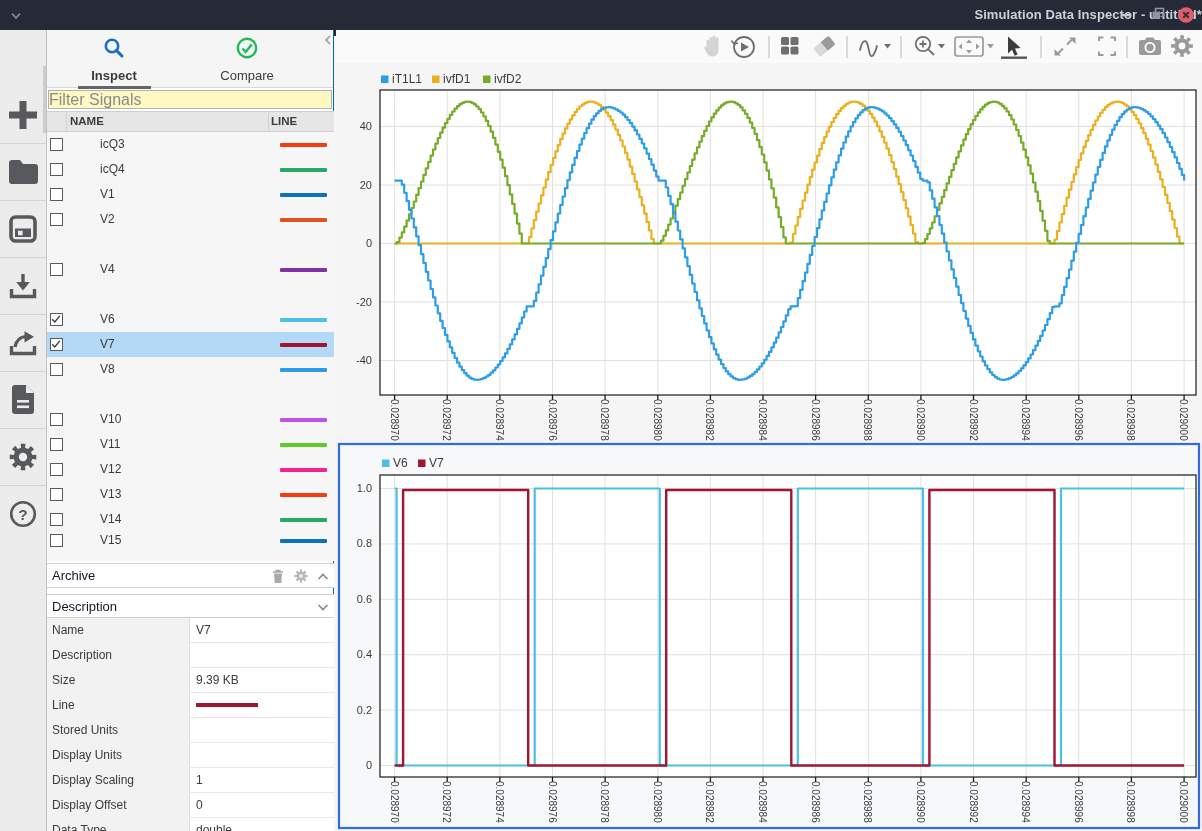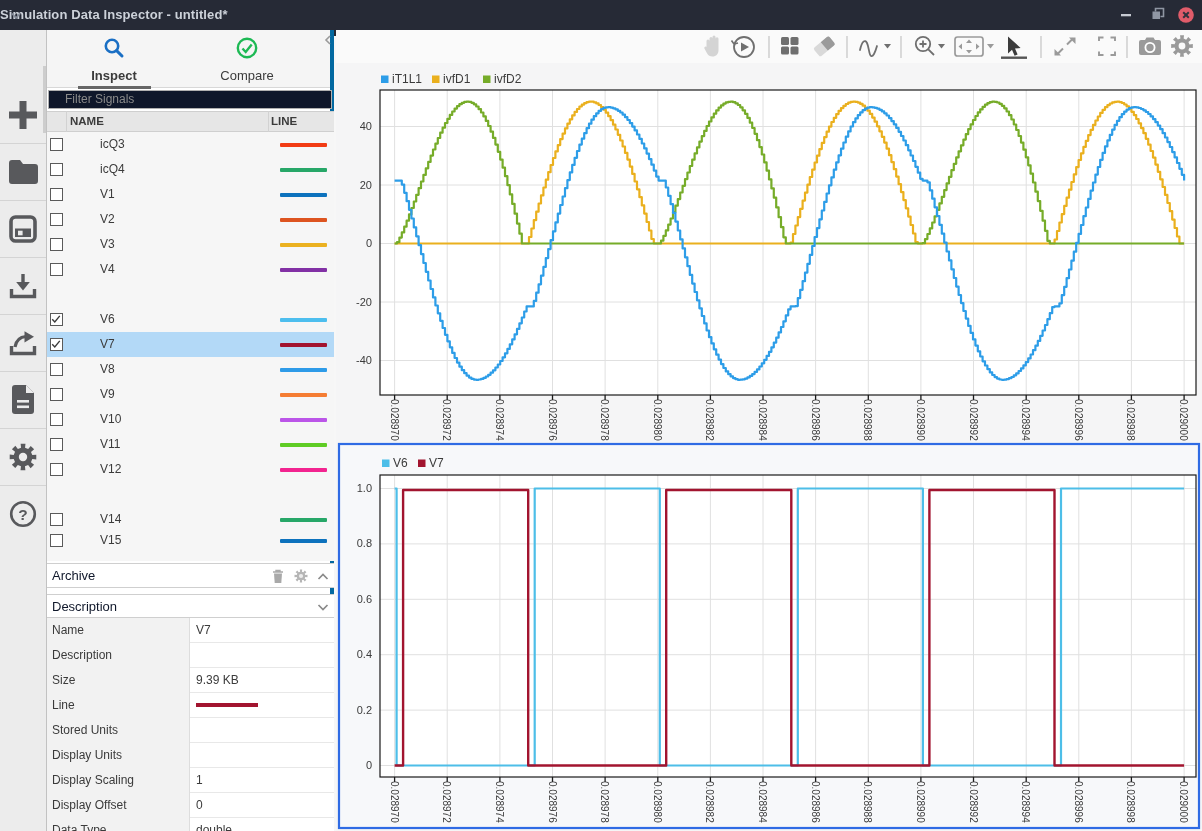--- a/index.html
+++ b/index.html
@@ -1,28 +1,28 @@
 <!DOCTYPE html>
 <html><head><meta charset="utf-8"><style>
 *{margin:0;padding:0;box-sizing:border-box}
 html,body{width:1202px;height:831px;overflow:hidden;font-family:"Liberation Sans",sans-serif}
 #win{position:relative;width:1202px;height:831px;background:#f7f7f7}
 #title{position:absolute;left:0;top:0;width:100%;height:36px;background:#262a36;
- font-size:13px;font-weight:bold;text-align:left;line-height:30px;letter-spacing:0.1px;color:#ccd1d9}
+ font-size:13px;font-weight:bold;text-align:right;line-height:30px;letter-spacing:0.1px;color:#ccd1d9}
 #tchev{position:absolute;left:10px;top:11px;width:12px;height:10px}
 .wbtn{position:absolute;top:0;height:30px}
 #sidebar{position:absolute;left:0;top:30px;width:47px;height:801px;background:#ececec;border-right:1px solid #c2c2c2}
 .ssep{position:absolute;left:0;width:46px;height:1px;background:#d4d4d4}
 #sthumb{position:absolute;left:43px;top:36px;width:3px;height:67px;background:#cdcdcd}
-#panel{position:absolute;left:47px;top:30px;width:287px;height:801px;background:#fff;border-right:4px solid #0369a1}
+#panel{position:absolute;left:47px;top:30px;width:287px;height:801px;background:#fff;border-right:1px solid #0369a1}
 #tabs{position:absolute;left:0;top:0;width:100%;height:58px;background:#f5f5f5;border-bottom:1px solid #d8d8d8}
 .tab{position:absolute;top:0;width:120px;text-align:center}
 .tablbl{position:absolute;top:38px;width:100%;font-size:13px;color:#3b3b3b}
 #filter{position:absolute;left:1px;top:60px;width:284px;height:19px;border:1px solid #b0b0b0;
- font-size:12px;color:#8a8a8a;padding-left:16px;line-height:17px;background:#0f172a}
+ font-size:16px;color:#8a8a8a;padding-left:0;line-height:17px;background:#fef9c3}
 #thead{position:absolute;left:0;top:81px;width:287px;height:21px;background:#e6e6e6;border-top:1px solid #cfcfcf;border-bottom:1px solid #cfcfcf;
  font-size:11.5px;font-weight:bold;color:#3b3b3b}
 #tbody{position:absolute;left:0;top:102px;width:287px;height:429px;background:#f6f6f6}
 .row{position:absolute;left:0;width:287px;height:25px}
 .row.sel{background:#b3d9f7}
 .cb{position:absolute;left:3px;top:5.5px;width:13px;height:13px;background:#fff;border:1.5px solid #5a5a5a}
 .ck{position:absolute;left:-1px;top:-1px;width:12px;height:12px}
 .nm{position:absolute;left:53px;top:5px;font-size:12px;color:#3b3b3b}
 .sw{position:absolute;left:233px;top:10.5px;width:47px;height:4px;border-radius:1px}
 .cdiv{position:absolute;top:81px;width:1px;background:#d2d2d2}
@@ -146,25 +146,20 @@
         <div class="row" style="top:50px">
           <span class="cb"></span>
           <span class="nm">V1</span>
           <span class="sw" style="background:#0d72bd"></span>
         </div>
         <div class="row" style="top:75px">
           <span class="cb"></span>
           <span class="nm">V2</span>
           <span class="sw" style="background:#dd5420"></span>
         </div>
-        <div class="row" style="top:100px">
-          <span class="cb"></span>
-          <span class="nm">V3</span>
-          <span class="sw" style="background:#ebb120"></span>
-        </div>
         <div class="row" style="top:125px">
           <span class="cb"></span>
           <span class="nm">V4</span>
           <span class="sw" style="background:#8231a5"></span>
         </div>
         <div class="row" style="top:175px">
           <span class="cb">
             <svg class="ck" viewBox="0 0 14 14">
               <path d="M2.6 7.2 5.6 10.4 11.4 3.4" fill="none" stroke="#3a3a3a" stroke-width="1.6"></path>
             </svg>
@@ -179,39 +174,39 @@
             </svg>
           </span>
           <span class="nm">V7</span>
           <span class="sw" style="background:#a2142f"></span>
         </div>
         <div class="row" style="top:225px">
           <span class="cb"></span>
           <span class="nm">V8</span>
           <span class="sw" style="background:#2e9be8"></span>
         </div>
-        <div class="row" style="top:250px">
-          <span class="cb"></span>
-          <span class="nm">V9</span>
-          <span class="sw" style="background:#f57d33"></span>
-        </div>
         <div class="row" style="top:275px">
           <span class="cb"></span>
           <span class="nm">V10</span>
           <span class="sw" style="background:#bb55e8"></span>
         </div>
         <div class="row" style="top:300px">
           <span class="cb"></span>
           <span class="nm">V11</span>
           <span class="sw" style="background:#5fcc24"></span>
         </div>
         <div class="row" style="top:325px">
           <span class="cb"></span>
           <span class="nm">V12</span>
           <span class="sw" style="background:#f2248f"></span>
+        </div>
+        <div class="row" style="top:350px">
+          <span class="cb"></span>
+          <span class="nm">V13</span>
+          <span class="sw" style="background:#f23c14"></span>
         </div>
         <div class="row" style="top:375px">
           <span class="cb"></span>
           <span class="nm">V14</span>
           <span class="sw" style="background:#27a768"></span>
         </div>
         <div class="row" style="top:396px">
           <span class="cb"></span>
           <span class="nm">V15</span>
           <span class="sw" style="background:#0d72bd"></span>

